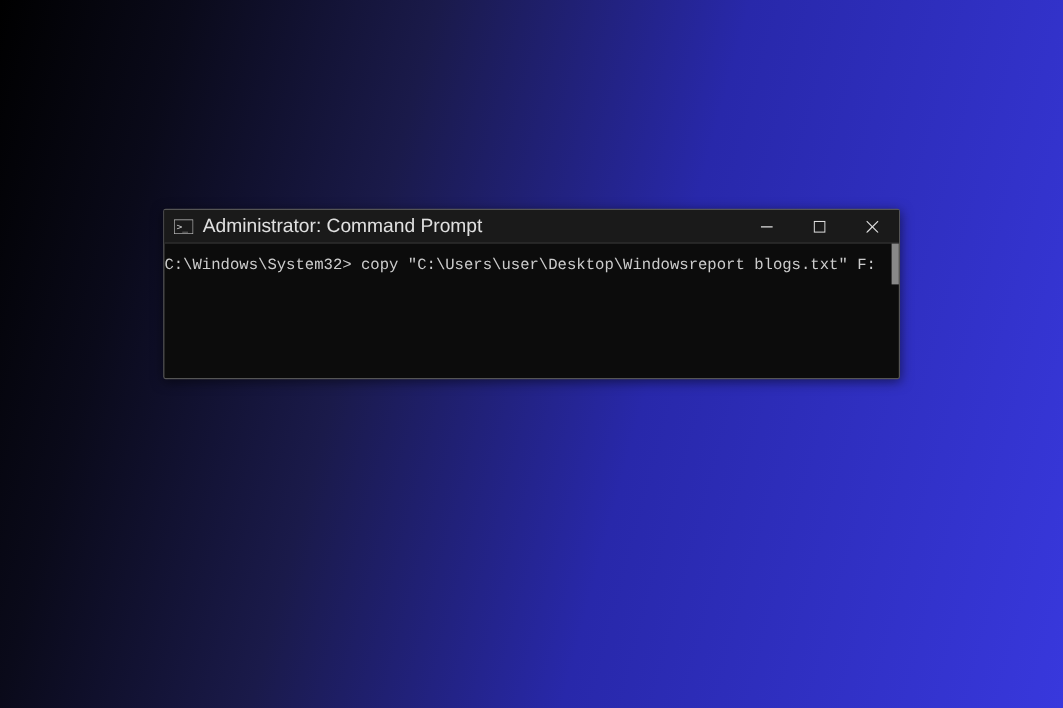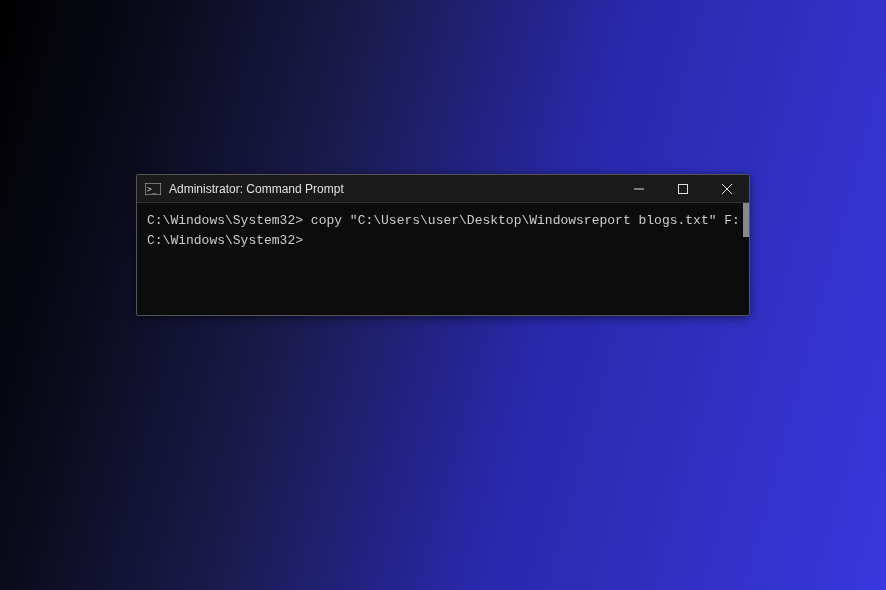--- a/index.html
+++ b/index.html
@@ -38,39 +38,39 @@
     .titlebar-icon {
       width: 16px;
       height: 14px;
       margin-right: 8px;
       display: flex;
       align-items: center;
       justify-content: center;
     }
     .titlebar-title {
       color: #e0e0e0;
-      font-size: 12px;
+      font-size: 16px;
       flex: 1;
       font-weight: 400;
     }
     .window-controls {
       display: flex;
       height: 100%;
     }
     .window-control {
       width: 44px;
       height: 100%;
       display: flex;
       align-items: center;
       justify-content: center;
       color: #e0e0e0;
       cursor: pointer;
     }
     .terminal-body {
-      padding: 8px 10px;
+      padding: 8px 0;
       font-family: Consolas, 'Courier New', monospace;
       font-size: 13px;
       color: #cccccc;
       line-height: 1.5;
       height: calc(100% - 28px);
       overflow: hidden;
       position: relative;
     }
     .terminal-line {
       white-space: pre;
@@ -112,16 +112,15 @@
         <svg width="10" height="10" viewBox="0 0 10 10">
           <line x1="0" y1="0" x2="10" y2="10" stroke="#e0e0e0" stroke-width="1"></line>
           <line x1="10" y1="0" x2="0" y2="10" stroke="#e0e0e0" stroke-width="1"></line>
         </svg>
       </div>
     </div>
   </div>
   <div class="terminal-body">
     <div class="terminal-line">C:\Windows\System32&gt; copy "C:\Users\user\Desktop\Windowsreport blogs.txt" F:</div>
     <div class="terminal-line"></div>
-    <div class="terminal-line">C:\Windows\System32&gt;</div>
   </div>
   <div class="scrollbar-track"></div>
 </div>
 
 </body></html>

